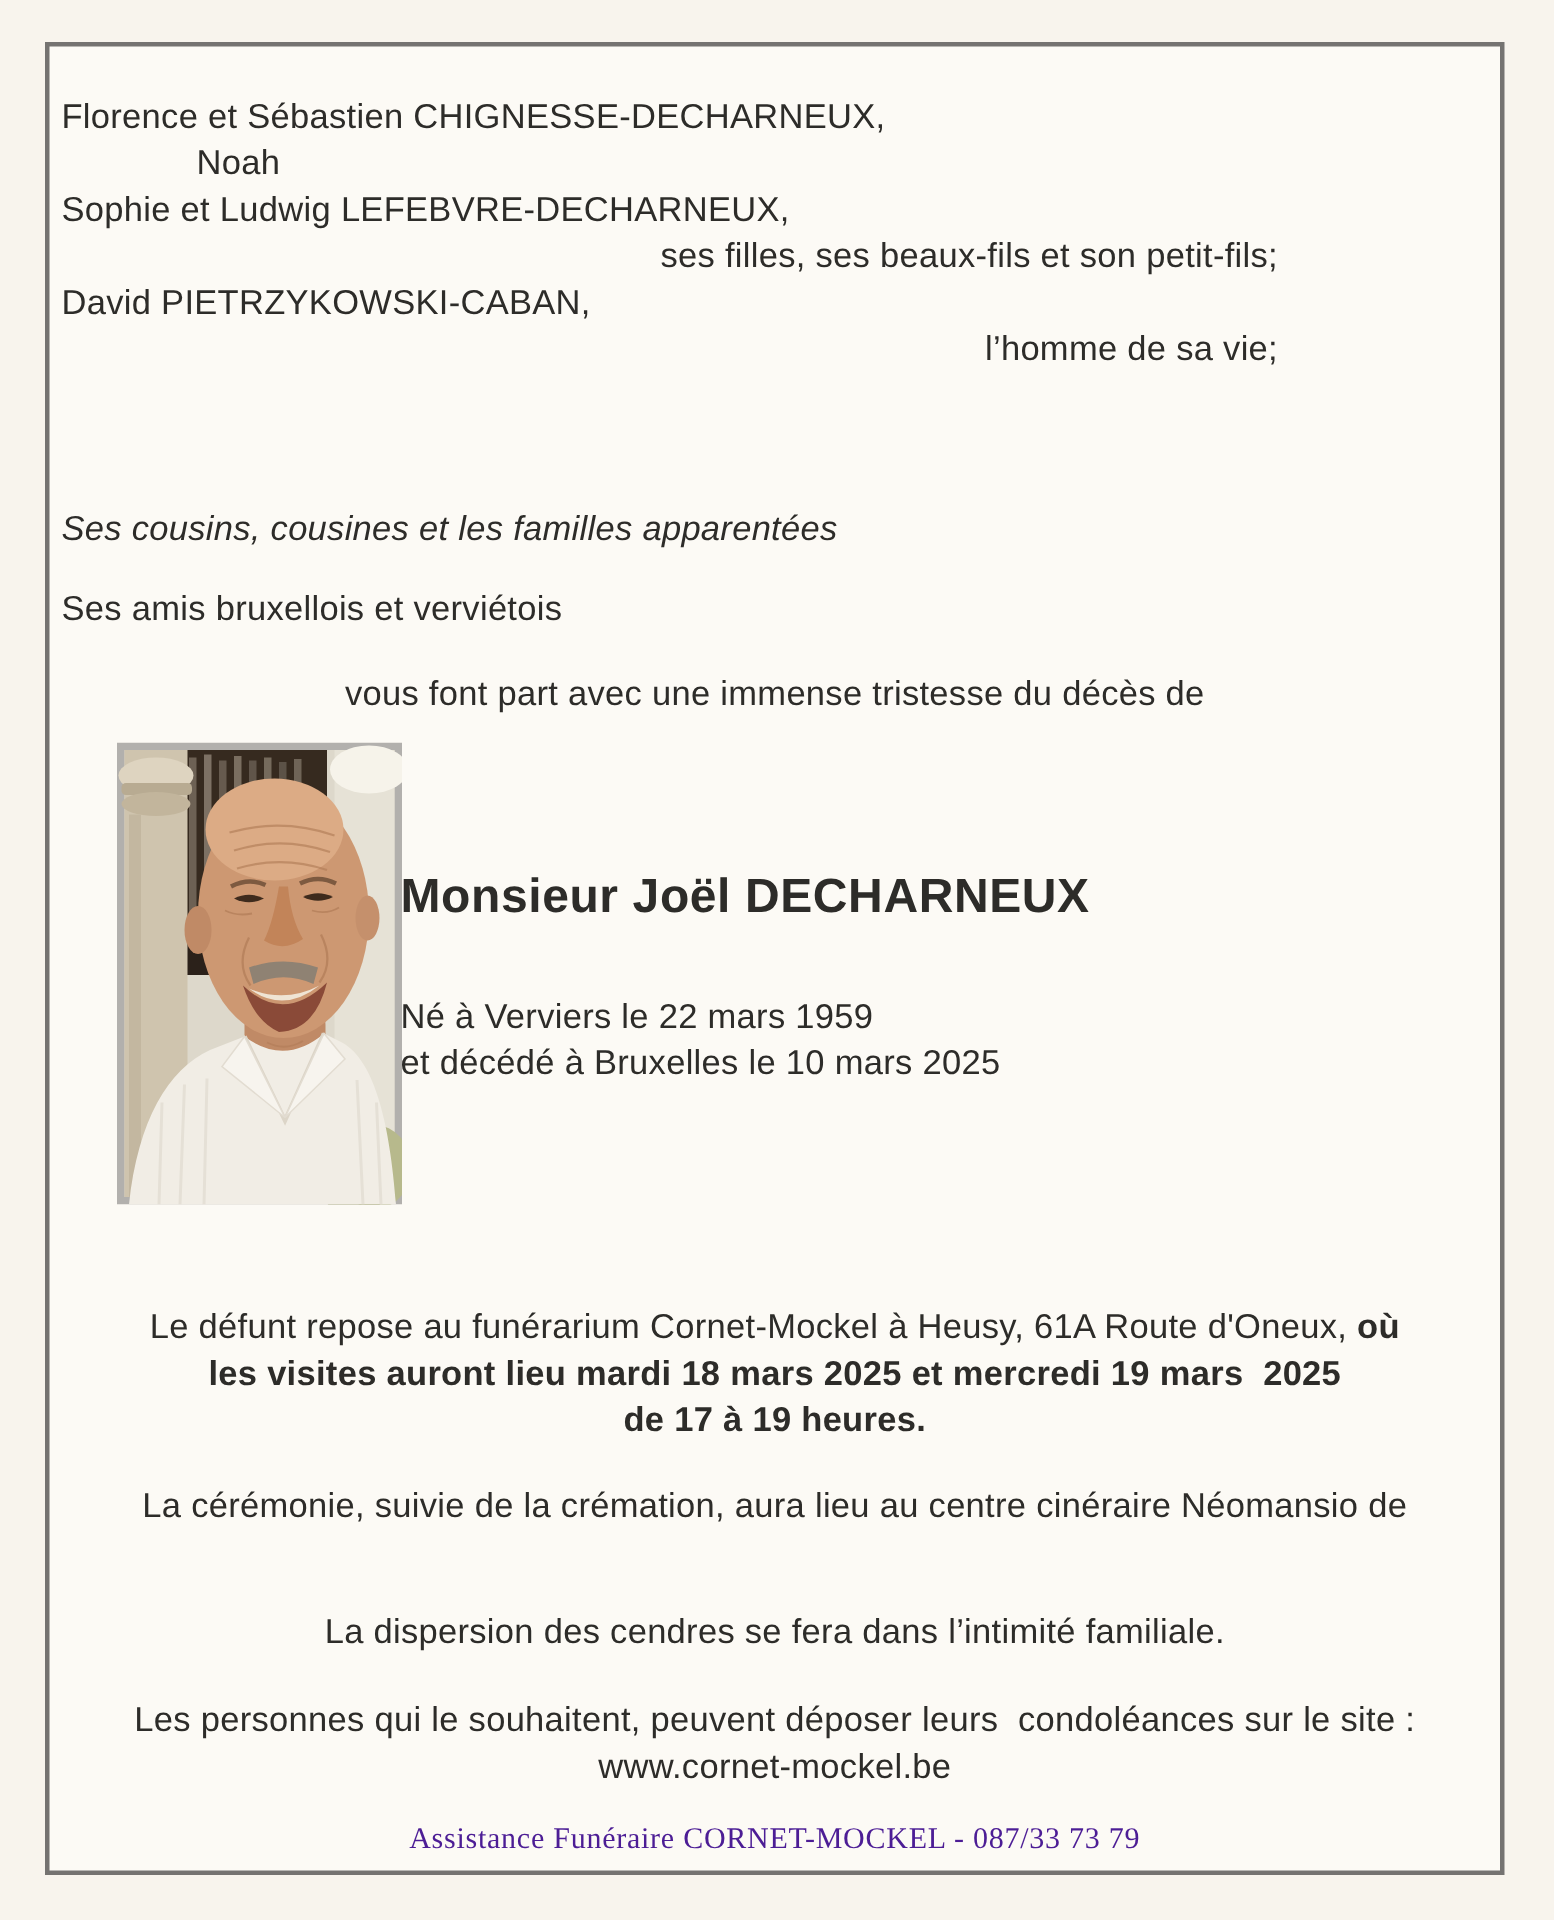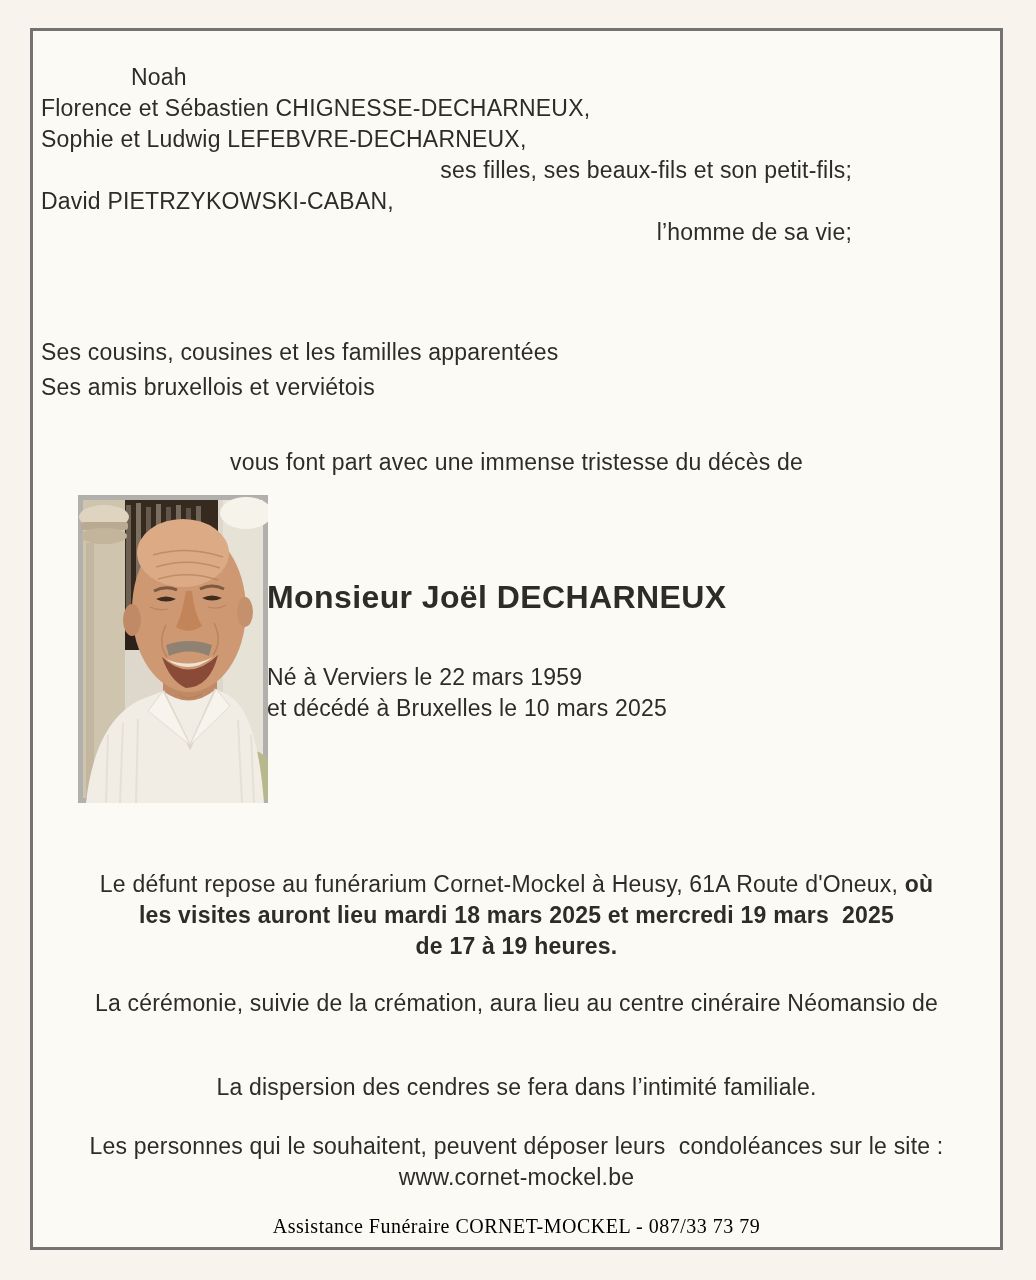--- a/index.html
+++ b/index.html
@@ -29,22 +29,22 @@
   }
   .abs {
     position: absolute;
     left: 0;
     right: 0;
   }
   .line { white-space: pre-wrap; }
   .family { top: 31px; padding-left: 8px; padding-right: 8px; }
   .family .indent { padding-left: 90px; }
   .family .sub { text-align: right; padding-right: 140px; }
-  .cousins { top: 306px; padding-left: 8px; }
-  .friends { top: 341px; padding-left: 8px; }
+  .cousins { top: 306px; padding-left: 8px; font-style: italic; }
+  .friends { top: 359px; padding-left: 8px; }
   .announce { top: 416px; text-align: center; }
   .photo-frame {
     position: absolute;
     left: 45px;
     top: 464px;
     width: 190px;
     height: 308px;
   }
   .photo-frame svg { display: block; width: 190px; height: 308px; }
   .right-col { left: 234px; right: 0; text-align: left; }
@@ -62,32 +62,32 @@
   .ceremony { top: 957px; }
   .dispersion { top: 1041px; }
   .condolences { top: 1100px; }
   .bold { font-weight: bold; }
   .footer {
     top: 1182px;
     text-align: center;
     font-family: "Liberation Serif", serif;
     font-size: 20px;
     line-height: 26px;
-    color: #000000;
+    color: #4c1d95;
     letter-spacing: 0.5px;
   }
 </style>
 </head>
 <body>
 
 <div class="card">
 
   <div class="abs family">
+    <div class="line">Florence et Sébastien CHIGNESSE-DECHARNEUX,</div>
     <div class="line indent">Noah</div>
-    <div class="line">Florence et Sébastien CHIGNESSE-DECHARNEUX,</div>
     <div class="line">Sophie et Ludwig LEFEBVRE-DECHARNEUX,</div>
     <div class="line sub">ses filles, ses beaux-fils et son petit-fils;</div>
     <div class="line">David PIETRZYKOWSKI-CABAN,</div>
     <div class="line sub">l’homme de sa vie;</div>
   </div>
 
   <div class="abs cousins line">Ses cousins, cousines et les familles apparentées</div>
   <div class="abs friends line">Ses amis bruxellois et verviétois</div>
   <div class="abs announce line">vous font part avec une immense tristesse du décès de</div>
 

